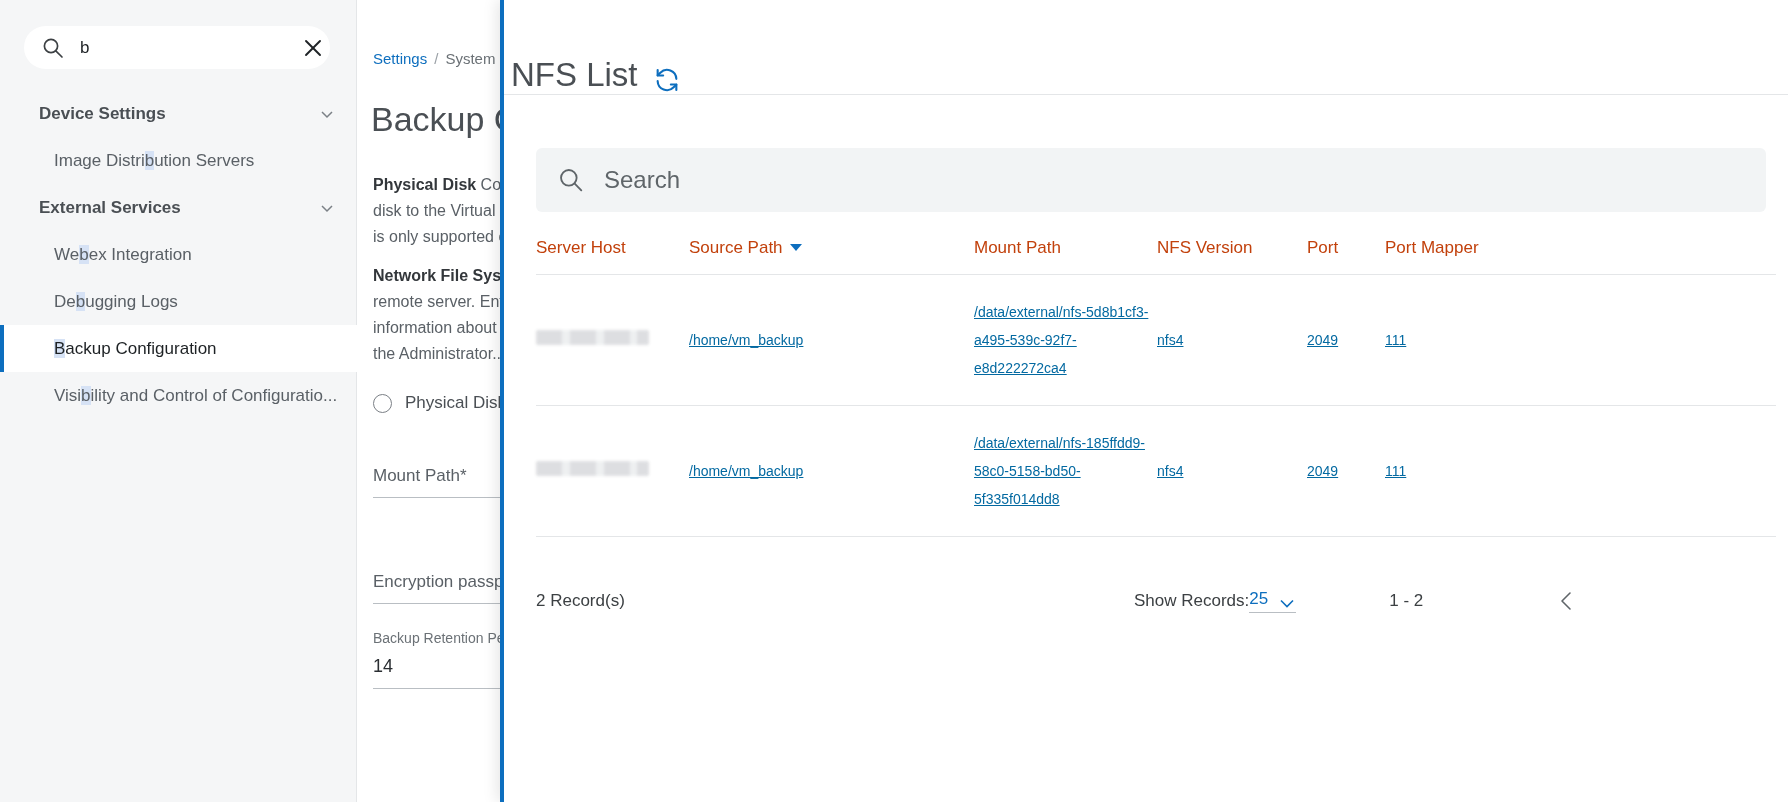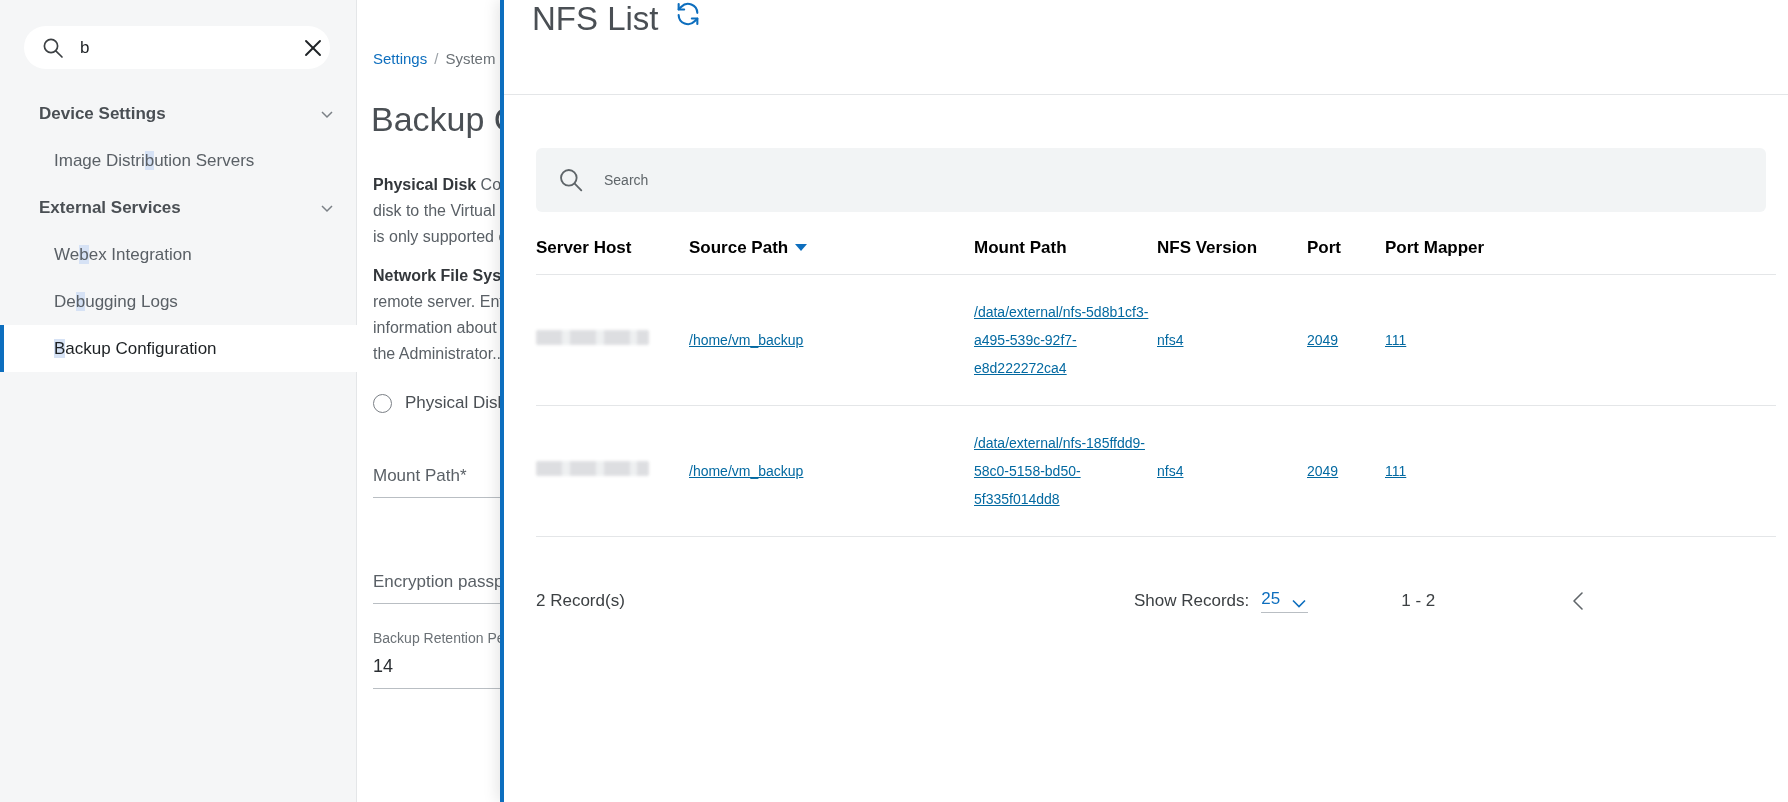--- a/index.html
+++ b/index.html
@@ -128,51 +128,51 @@
     position: absolute; left: 500px; top: 0;
     width: 1288px; height: 802px;
     background: #ffffff;
     border-left: 4px solid #0d6ebe;
     box-shadow: -3px 0 14px rgba(0,0,0,0.10);
   }
   .panel-head {
     position: absolute; left: 0; top: 0;
     width: 100%; height: 95px;
     border-bottom: 1px solid #e4e6e8;
-    display: flex; align-items: flex-start;
-    padding-left: 28px;
+    display: flex; align-items: flex-end;
+    padding-left: 7px;
   }
   .panel-title {
     font-size: 33px; font-weight: 400; color: #4a4f54;
   }
   .refresh-btn {
     margin-left: 15px; width: 28px; height: 28px;
     cursor: pointer; display: flex; align-items: center;
   }
   .panel-search {
     position: absolute; left: 32px; top: 148px;
     width: 1230px; height: 64px;
     background: #f2f4f5;
     border-radius: 6px;
     display: flex; align-items: center;
     padding-left: 22px;
   }
   .panel-search .search-ico { width: 26px; height: 26px; }
   .panel-search input {
     flex: 1; border: none; outline: none; background: transparent;
     font-family: "Liberation Sans", sans-serif;
-    font-size: 14px; color: #33373b;
+    font-size: 24px; color: #33373b;
     padding-left: 20px;
   }
   .panel-search input::placeholder { color: #5f6569; }
 
   .table { position: absolute; left: 32px; top: 222px; width: 1240px; }
   .tbl-row { display: flex; align-items: center; }
   .th {
-    font-size: 17px; color: #000000; font-weight: 700;
+    font-size: 17px; color: #c2410c; font-weight: 400;
     padding: 16px 0;
   }
   .thead { border-bottom: 1px solid #e4e6e8; }
   .tbody .tr { border-bottom: 1px solid #e4e6e8; }
   .td {
     font-size: 14px; color: #0369a1;
     padding: 23px 0;
     line-height: 28px;
     text-decoration: underline;
   }
@@ -204,21 +204,21 @@
     opacity: .95;
   }
 
   .tfoot {
     position: absolute; left: 32px; top: 578px;
     width: 1240px; height: 46px;
     display: flex; align-items: center;
   }
   .rec-count { font-size: 17px; color: #3c4043; width: 598px; }
   .show-rec {
-    display: flex; align-items: center; gap: 12px;
+    display: flex; align-items: center; 
     font-size: 17px; color: #3c4043;
   }
   .show-val {
     color: #0d6ebe;
     border-bottom: 1px solid #b9bec3;
     padding: 0 28px 3px 0;
     position: relative;
   }
   .show-val .dd {
     position: absolute; right: 2px; top: 4px;
@@ -283,20 +283,23 @@
 
 
       <div class="nav-item">
         <span>De<span class="hl">b</span>ugging Logs</span>
       </div>
 
       <div class="nav-item selected">
         <span><span class="hl">B</span>ackup Configuration</span>
       </div>
 
+      <div class="nav-item">
+        <span>Visi<span class="hl">b</span>ility and Control of Configuratio...</span>
+      </div>
 
     </div>
   </div>
 
   <div class="content">
 
     <div class="breadcrumb">
       <a href="#">Settings</a><span class="sep">/</span><span>System</span>
     </div>
 

